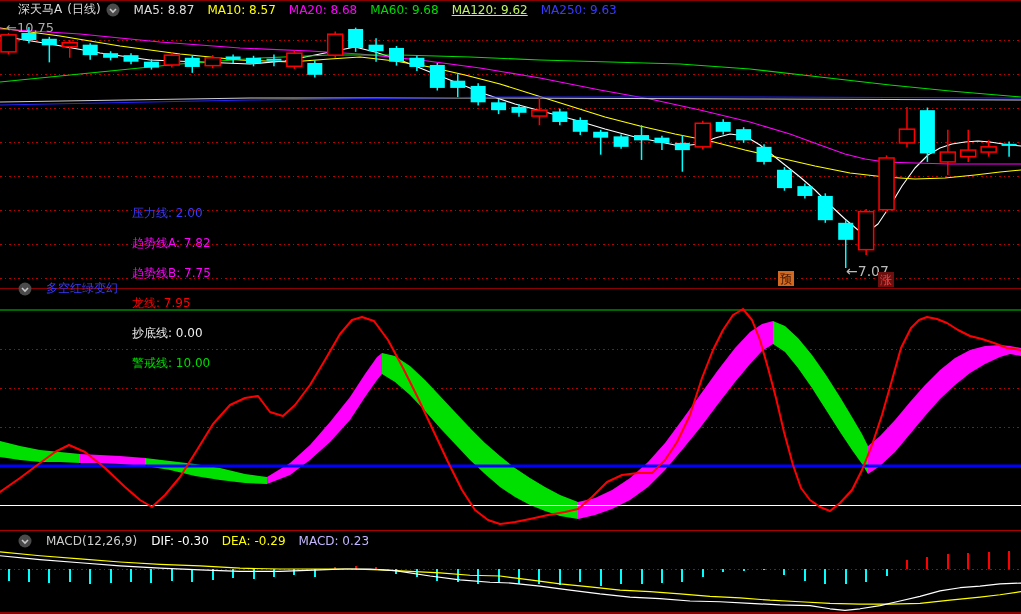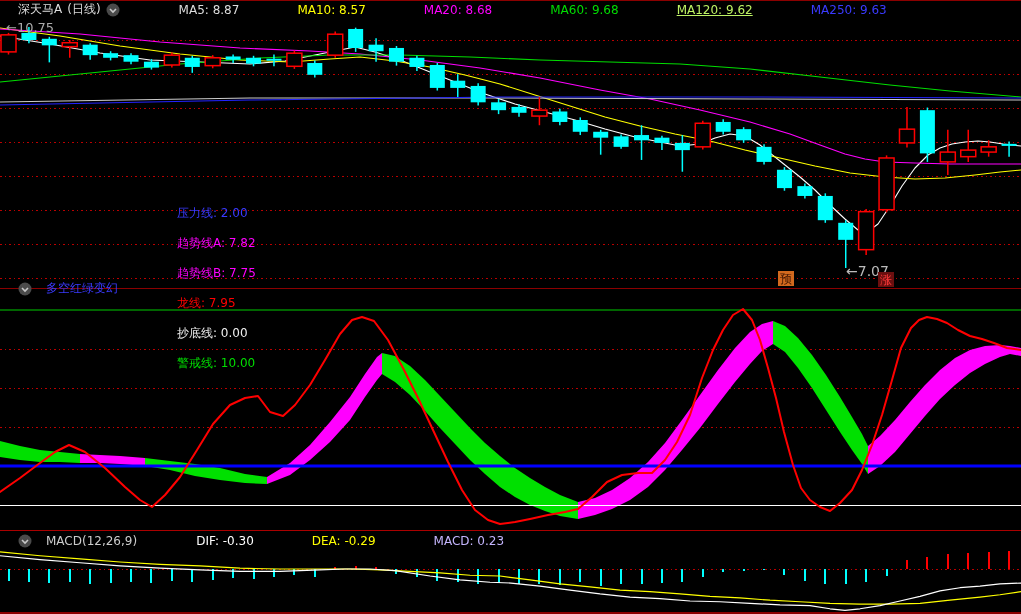--- a/index.html
+++ b/index.html
@@ -1,21 +1,21 @@
 <!DOCTYPE html>
 <html><head>
 <meta charset="utf-8">
 <style>
   html,body{margin:0;padding:0;background:#000;}
   #app{position:relative;width:1021px;height:614px;background:#000;overflow:hidden;
        font-family:"DejaVu Sans","Liberation Sans",sans-serif;font-size:12px;}
   .hdr{position:absolute;left:0;width:837px;height:17px;display:flex;align-items:center;
        gap:14px;padding-left:18px;box-sizing:border-box;white-space:nowrap;}
   .hdr .ttl{color:#dddddd;}
-  .hdr .item{letter-spacing:0px;margin-left:45px;}
+  .hdr .item{letter-spacing:0px;}
   .icon-dd{width:14px;height:14px;display:inline-block;flex:0 0 auto;}
   svg text{font-family:"DejaVu Sans","Liberation Sans",sans-serif;}
   #chart-svg{position:absolute;left:0;top:0;}
 </style>
 </head>
 <body>
 
 <div id="app">
   <svg id="chart-svg" width="1021" height="614">
       <g>

